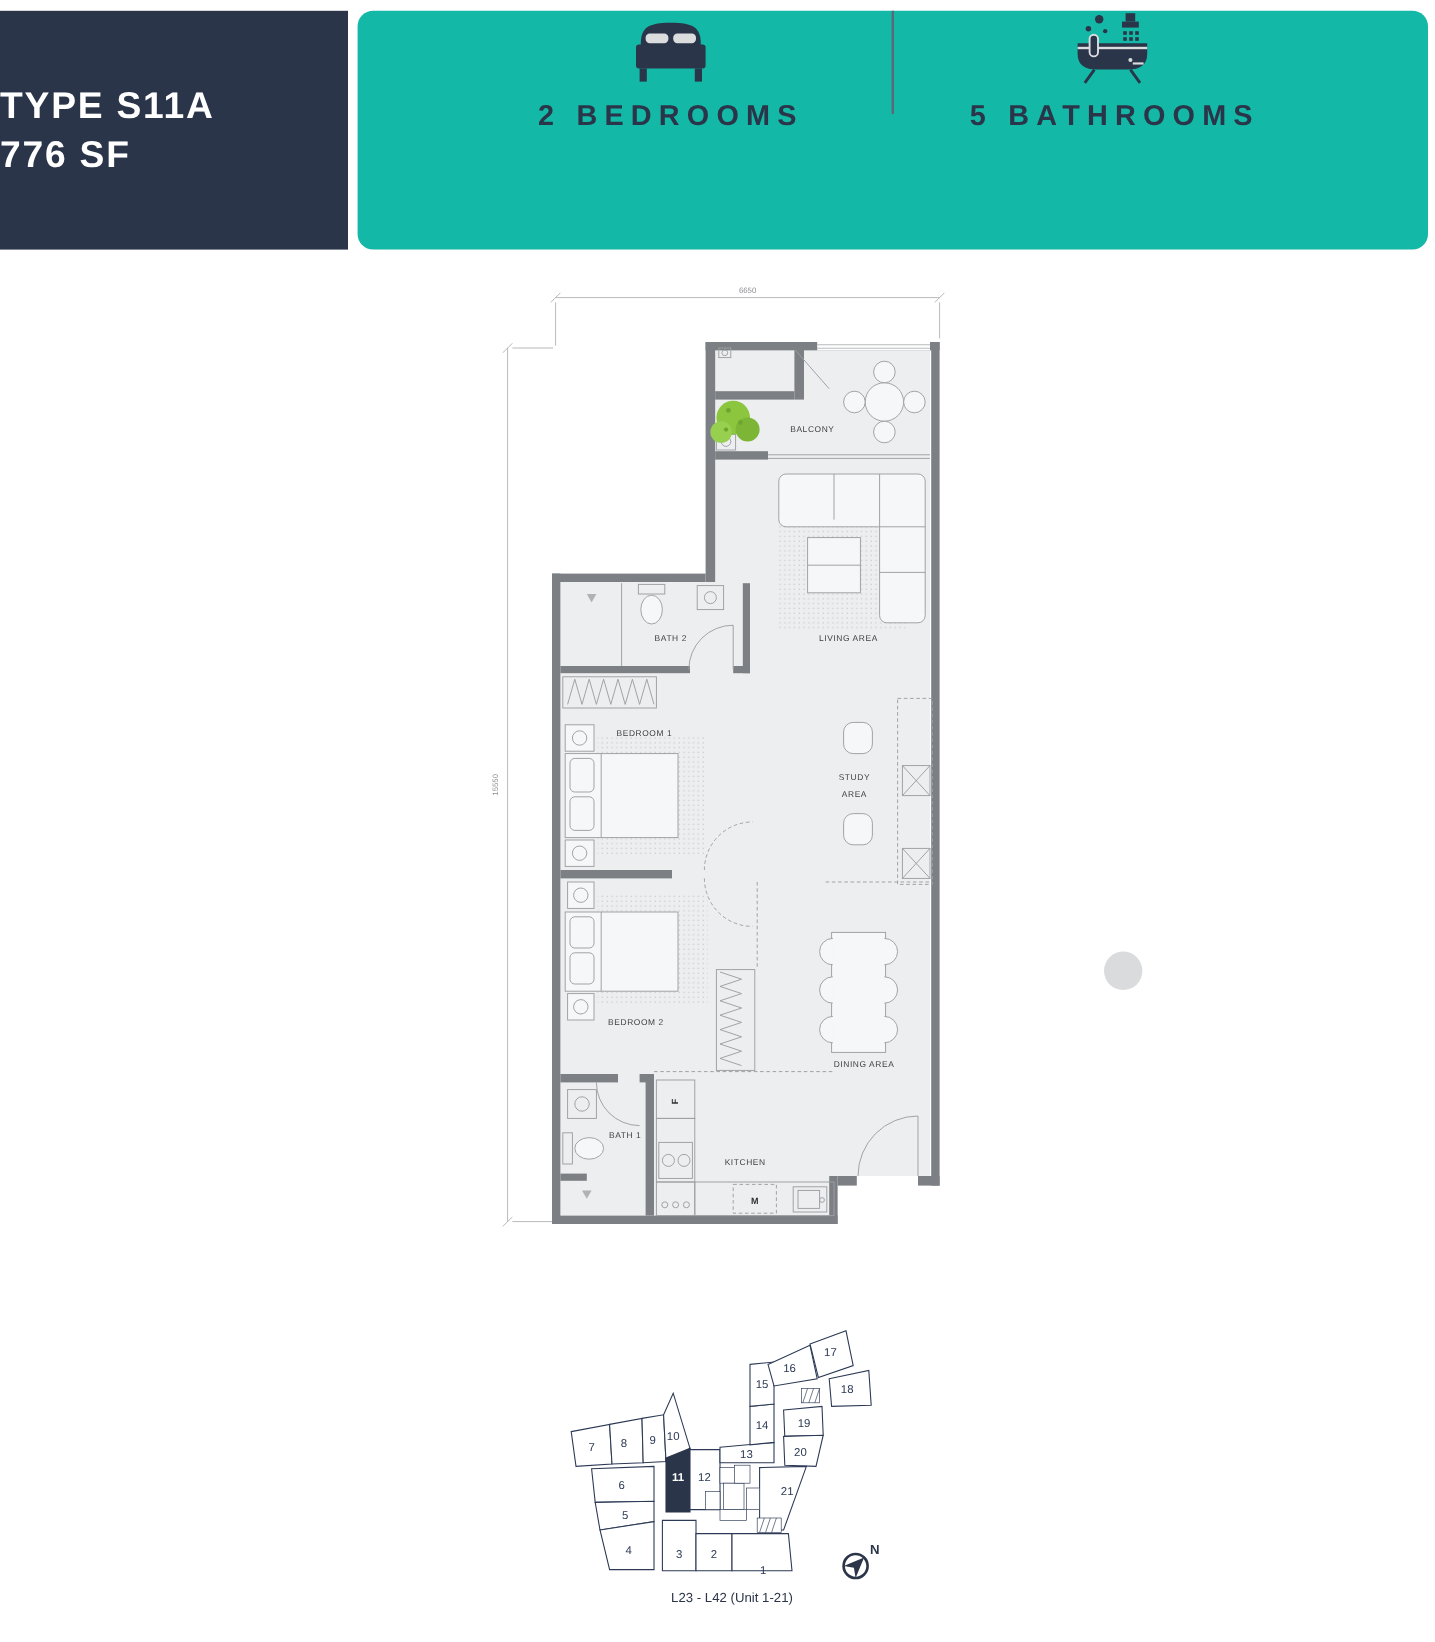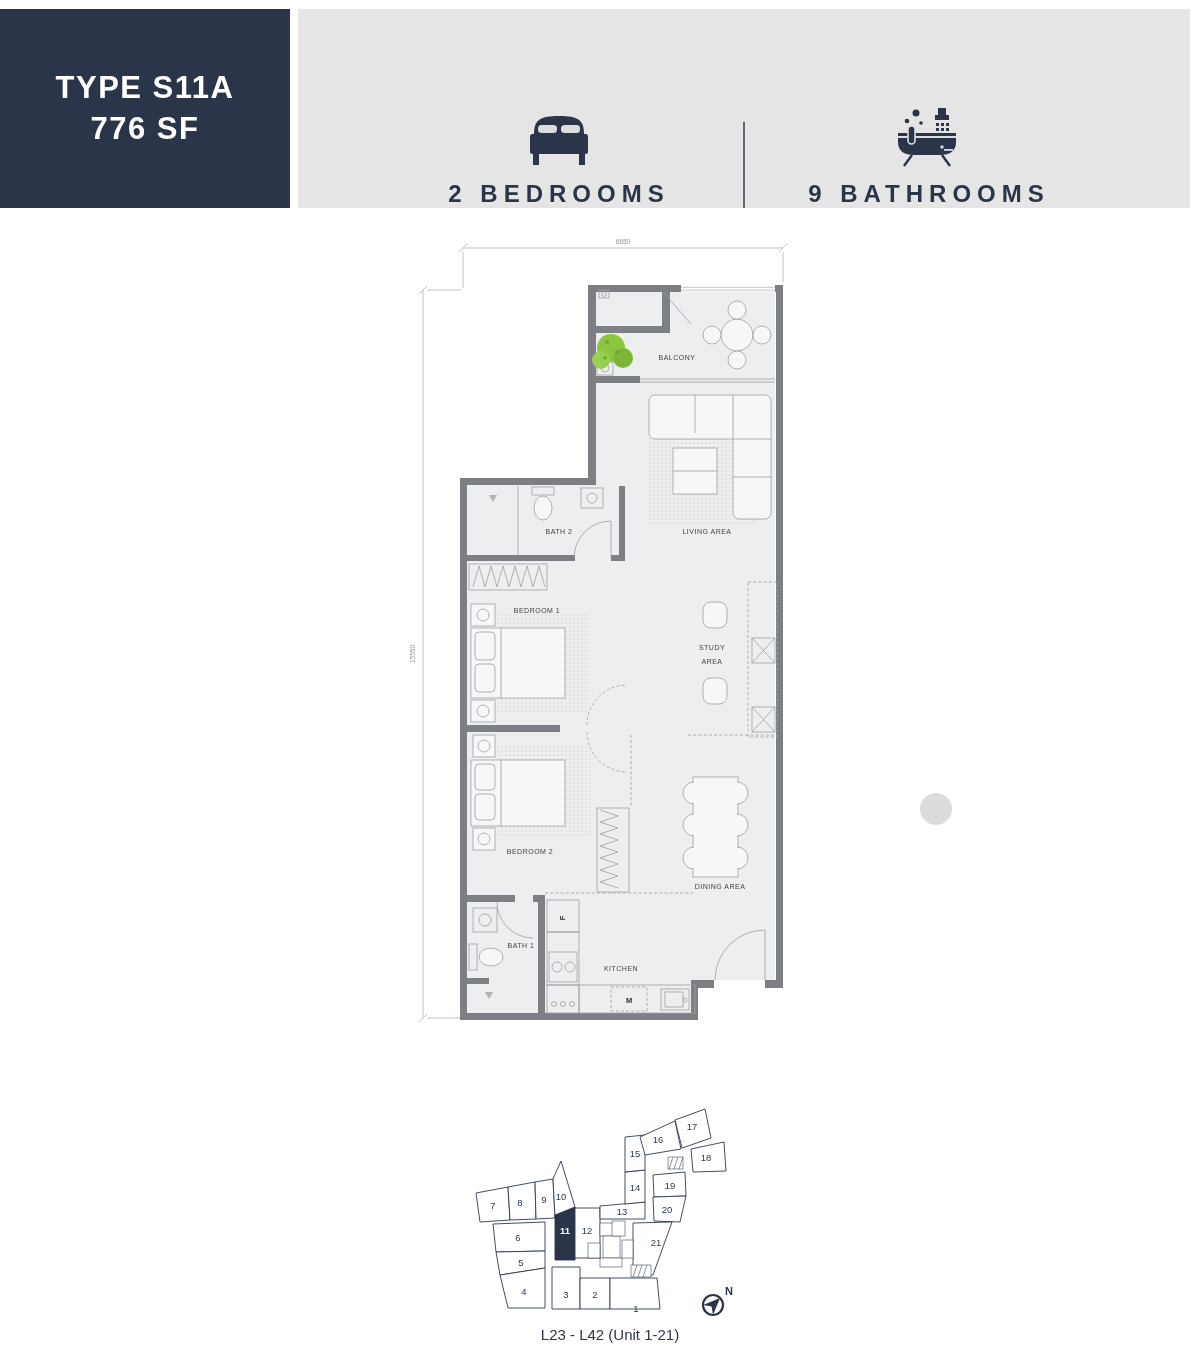--- a/index.html
+++ b/index.html
@@ -4,44 +4,44 @@
 <style>
   html,body{margin:0;padding:0;}
   body{
     width:1196px;height:1368px;position:relative;background:#ffffff;
     font-family:"Liberation Sans", sans-serif;overflow:hidden;
   }
   
   .unit-card{
     position:absolute;left:0;top:9px;width:290px;height:199px;
     background:#2b3549;color:#ffffff;display:flex;flex-direction:column;
-    align-items:center;justify-content:center;text-align:center;
+    align-items:flex-start;justify-content:center;text-align:center;
   }
   .unit-card .line{font-size:31px;font-weight:bold;letter-spacing:1.5px;line-height:1.32;}
   .band{
     position:absolute;left:298px;top:9px;width:892px;height:199px;
-    background:#e5e5e5;display:flex;align-items:flex-end;justify-content:center;
+    background:#14b8a6;display:flex;align-items:flex-start;justify-content:center;border-radius:13px;
   }
   .feature{width:300px;display:flex;flex-direction:column;align-items:center;}
   .feature .icon{height:62px;display:flex;align-items:flex-end;margin-bottom:12px;}
   .feature .label{
     color:#2b3549;font-size:24px;font-weight:bold;letter-spacing:6px;white-space:nowrap;
   }
   .vdivider{width:2px;height:86px;background:#5d6878;margin:0 34px;}
   
   .deco-dot{
     position:absolute;left:920px;top:793px;width:32px;height:32px;border-radius:50%;
     background:#d9dbdd;
   }
   
   .floorplan{position:absolute;left:385px;top:230px;width:420px;height:835px;}
   .keyplan{position:absolute;left:460px;top:1095px;width:300px;height:245px;}
   .keyplan-caption{
     position:absolute;left:460px;top:1326px;width:300px;text-align:center;
-    color:#2b3549;font-size:15px;
+    color:#2b3549;font-size:11px;
   }
   
   .wall{fill:#7c8084;}
   .floor{fill:#edeef0;}
   .thin{stroke:#9da0a3;stroke-width:0.8;fill:none;}
   .furn{stroke:#9da0a3;stroke-width:0.8;fill:#f6f7f8;}
   .dash{stroke-dasharray:3 2.2;}
   .lbl{fill:#3c3f42;font-size:7px;letter-spacing:0.5px;text-anchor:middle;}
   .lblb{fill:#2e3134;font-size:7.5px;font-weight:bold;text-anchor:middle;}
   .dim{stroke:#a9abad;stroke-width:0.7;fill:none;}
@@ -91,21 +91,21 @@
             <rect x="52" y="22" width="3" height="3"></rect>
         </g>
         <path fill="#2b3549" d="M4 27 L62 27 L62 36 C62 45 56 49 46 49 L20 49 C10 49 4 45 4 36 Z"></path>
         <rect x="4" y="30" width="58" height="2" fill="#dadcde"></rect>
         <rect x="14" y="20" width="7" height="18" rx="3.5" fill="#2b3549" stroke="#dadcde" stroke-width="1.6"></rect>
         <circle cx="48" cy="41" r="1.7" fill="#dadcde"></circle>
         <rect x="50" y="43" width="9" height="1.8" fill="#dadcde"></rect>
         <path d="M18 49 L10 60 M48 49 L56 60" stroke="#2b3549" stroke-width="2.4"></path>
       </svg>
     </div>
-    <div class="label">9 BATHROOMS</div>
+    <div class="label">5 BATHROOMS</div>
   </div>
 </div>
 
 <div class="deco-dot"></div>
 
 <svg class="floorplan" viewBox="0 0 420 835">
 
   <g>
     <line class="dim" x1="78" y1="18" x2="398" y2="18"></line>
     <line class="dim" x1="74" y1="22" x2="82" y2="14"></line>

